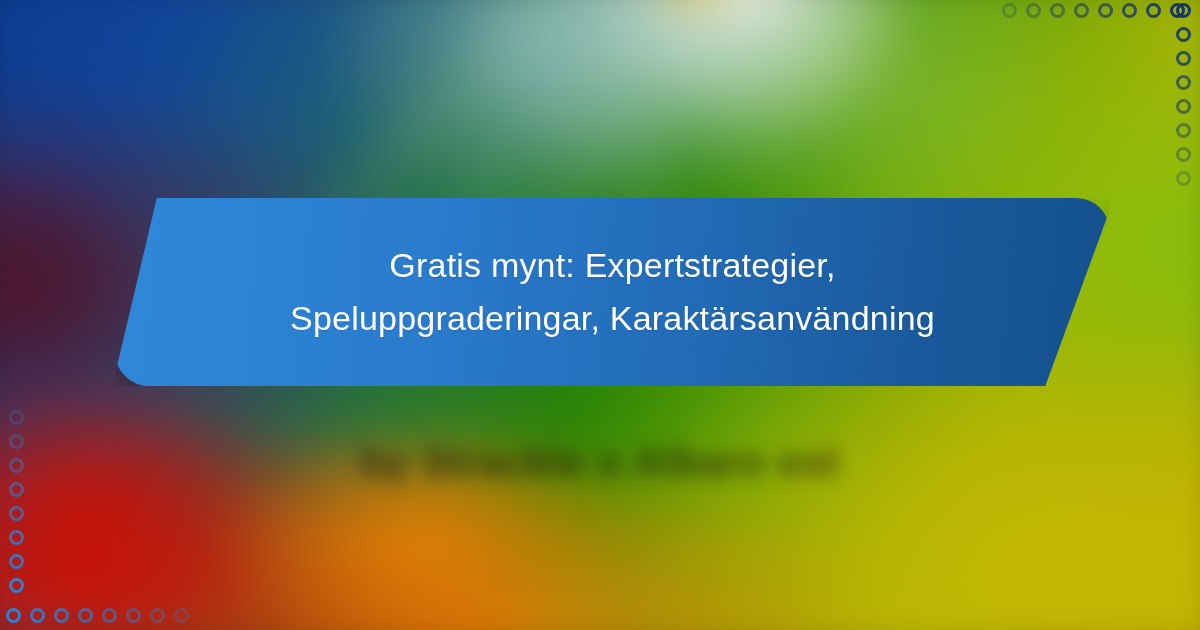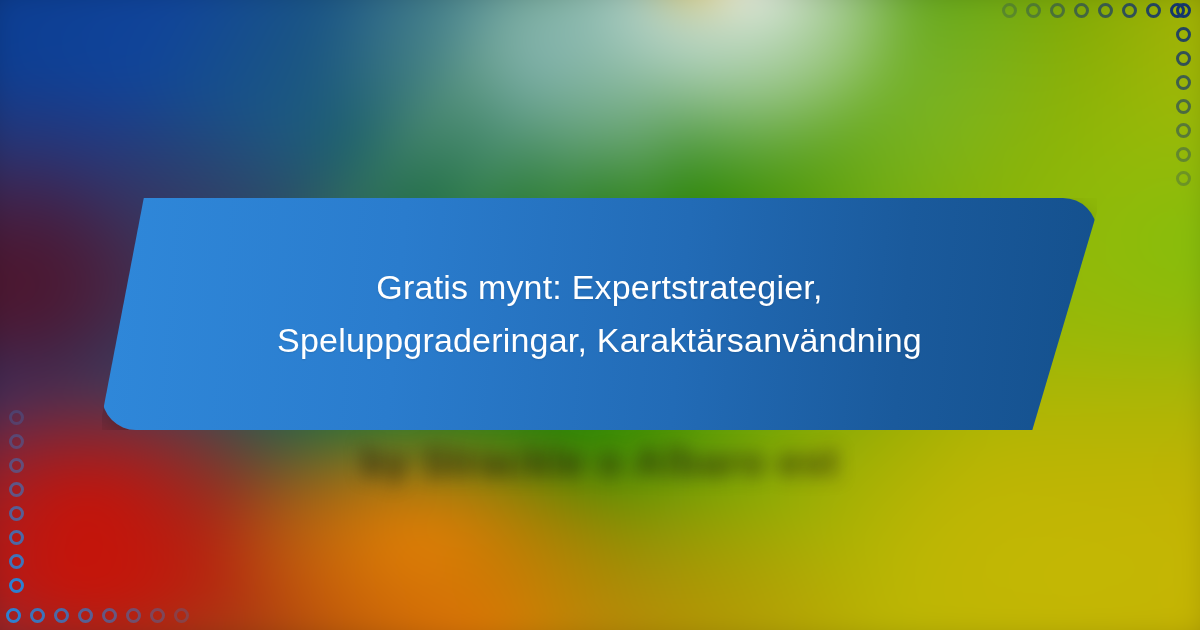--- a/index.html
+++ b/index.html
@@ -123,24 +123,24 @@
   .dots.col .dot { margin-bottom: 9px; }
 
   #dots-top-right  { top: 3px;  right: 6px; }
   #dots-right-col  { top: 3px;  right: 9px; }
   #dots-left-col   { bottom: 28px; left: 9px; }
   #dots-bottom-row { bottom: 7px; left: 6px; }
 
   
   #title-banner {
     position: absolute;
-    left: 102px;
+    left: 115px;
     top: 198px;
     width: 995px;
-    height: 232px;
+    height: 188px;
     background: linear-gradient(95deg, #2f88da 0%, #2a7ccd 30%, #226bb6 58%, #1a5a9c 80%, #14508d 100%);
     border-radius: 34px;
     clip-path: polygon(
       4.2% 0%, 96.5% 0%, 100% 0%, 100% 6%,
       93.5% 100%, 6.0% 100%, 0% 100%, 0% 94%
     );
     -webkit-clip-path: polygon(
       4.2% 0%, 96.5% 0%, 100% 0%, 100% 6%,
       93.5% 100%, 6.0% 100%, 0% 100%, 0% 94%
     );

